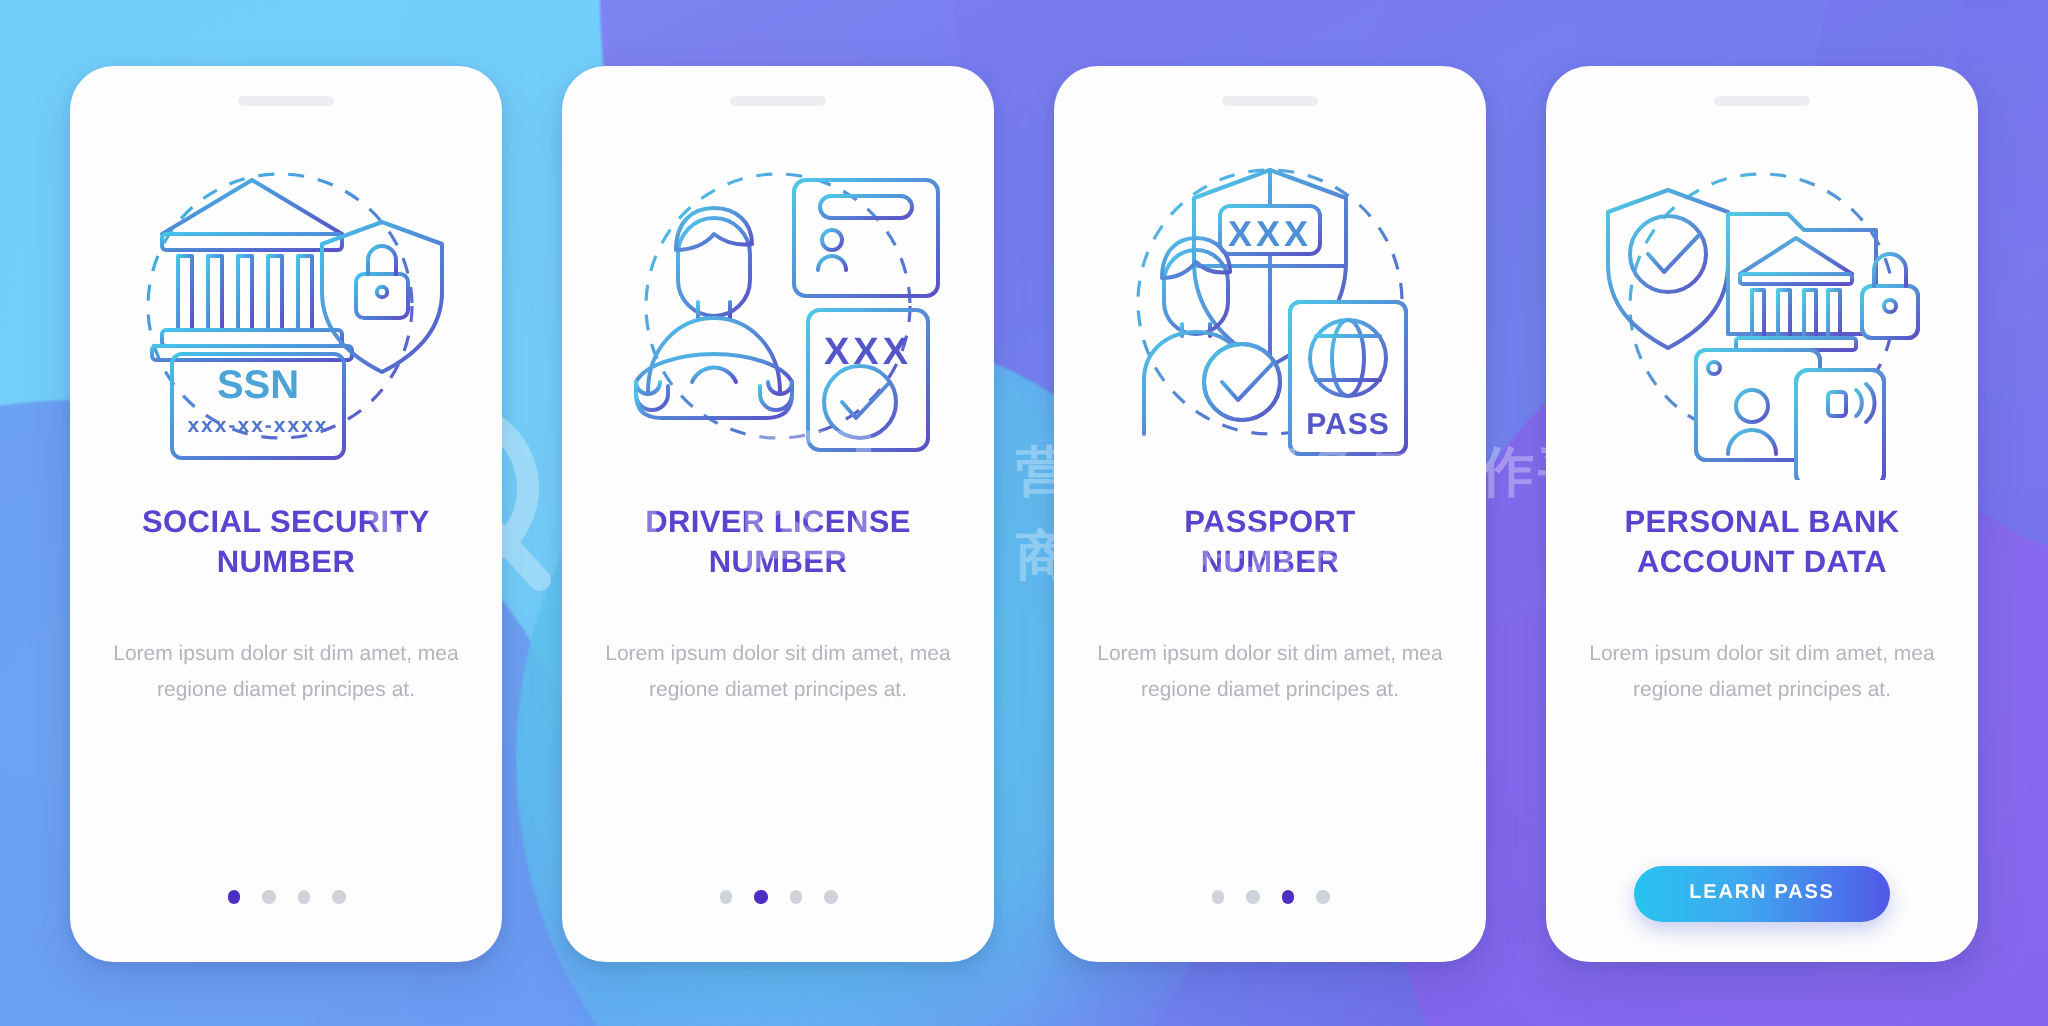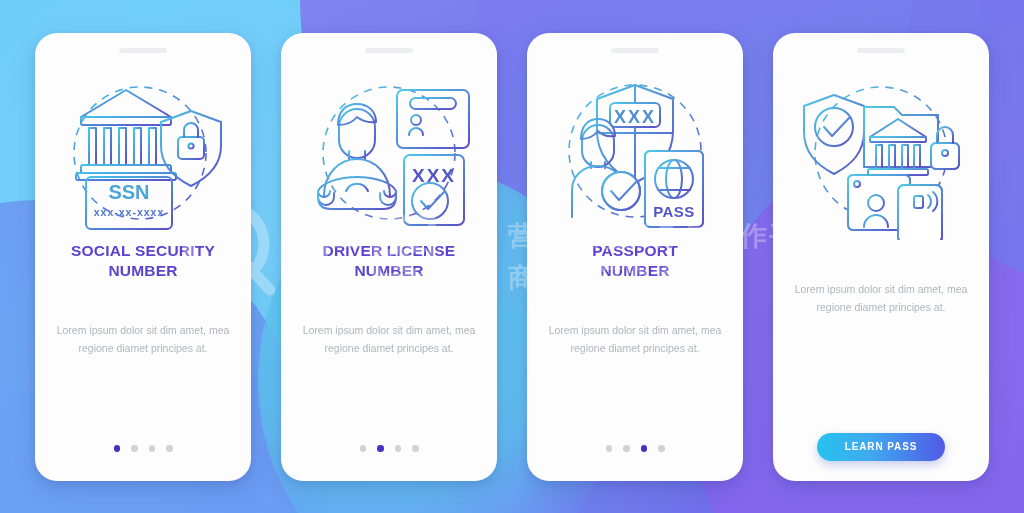--- a/index.html
+++ b/index.html
@@ -89,32 +89,32 @@
 
   .illus {
     width: 190px; height: 175px;
     margin-top: 12px;
     flex: 0 0 auto;
     display: flex; align-items: center; justify-content: flex-end;
   }
   .illus svg { width: 100%; height: 100%; display: block; }
 
   .phone-title {
-    margin-top: 1px;
+    margin-top: 12px;
     width: 190px;
     text-align: center;
     font-size: 15.5px;
     font-weight: bold;
     letter-spacing: .2px;
     line-height: 1.3;
     color: #5b42cf;
   }
 
   .phone-body {
-    margin-top: 40px;
+    margin-top: 26px;
     width: 176px;
     text-align: center;
     font-size: 10.5px;
     line-height: 1.72;
     color: #b2b5bd;
   }
 
   .dots {
     position: absolute;
     bottom: 29px; left: 0; right: 0;
@@ -401,20 +401,21 @@
 
             <rect x="112" y="120" width="44" height="58" rx="6" fill="#ffffff"></rect>
             <rect x="112" y="120" width="44" height="58" rx="6"></rect>
             <line x1="120" y1="122" x2="120" y2="176" stroke-dasharray="3 3"></line>
             <rect x="128" y="131" width="9" height="12" rx="2"></rect>
             <path d="M142 130 a7 8 0 0 1 0 13 M147 127 a11 12 0 0 1 0 19"></path>
           </g>
         </svg>
       </div>
 
+      <div class="phone-title">PERSONAL BANK<br>ACCOUNT DATA</div>
       <div class="phone-body">Lorem ipsum dolor sit dim amet, mea regione diamet principes at.</div>
 
       <button class="cta">LEARN PASS</button>
     </div>
 
   </div>
 
   <div id="watermark">
     <svg id="wm-logo" viewBox="0 0 104 104">
       <circle cx="48" cy="48" r="38" fill="none" stroke="#ffffff" stroke-width="11"></circle>

